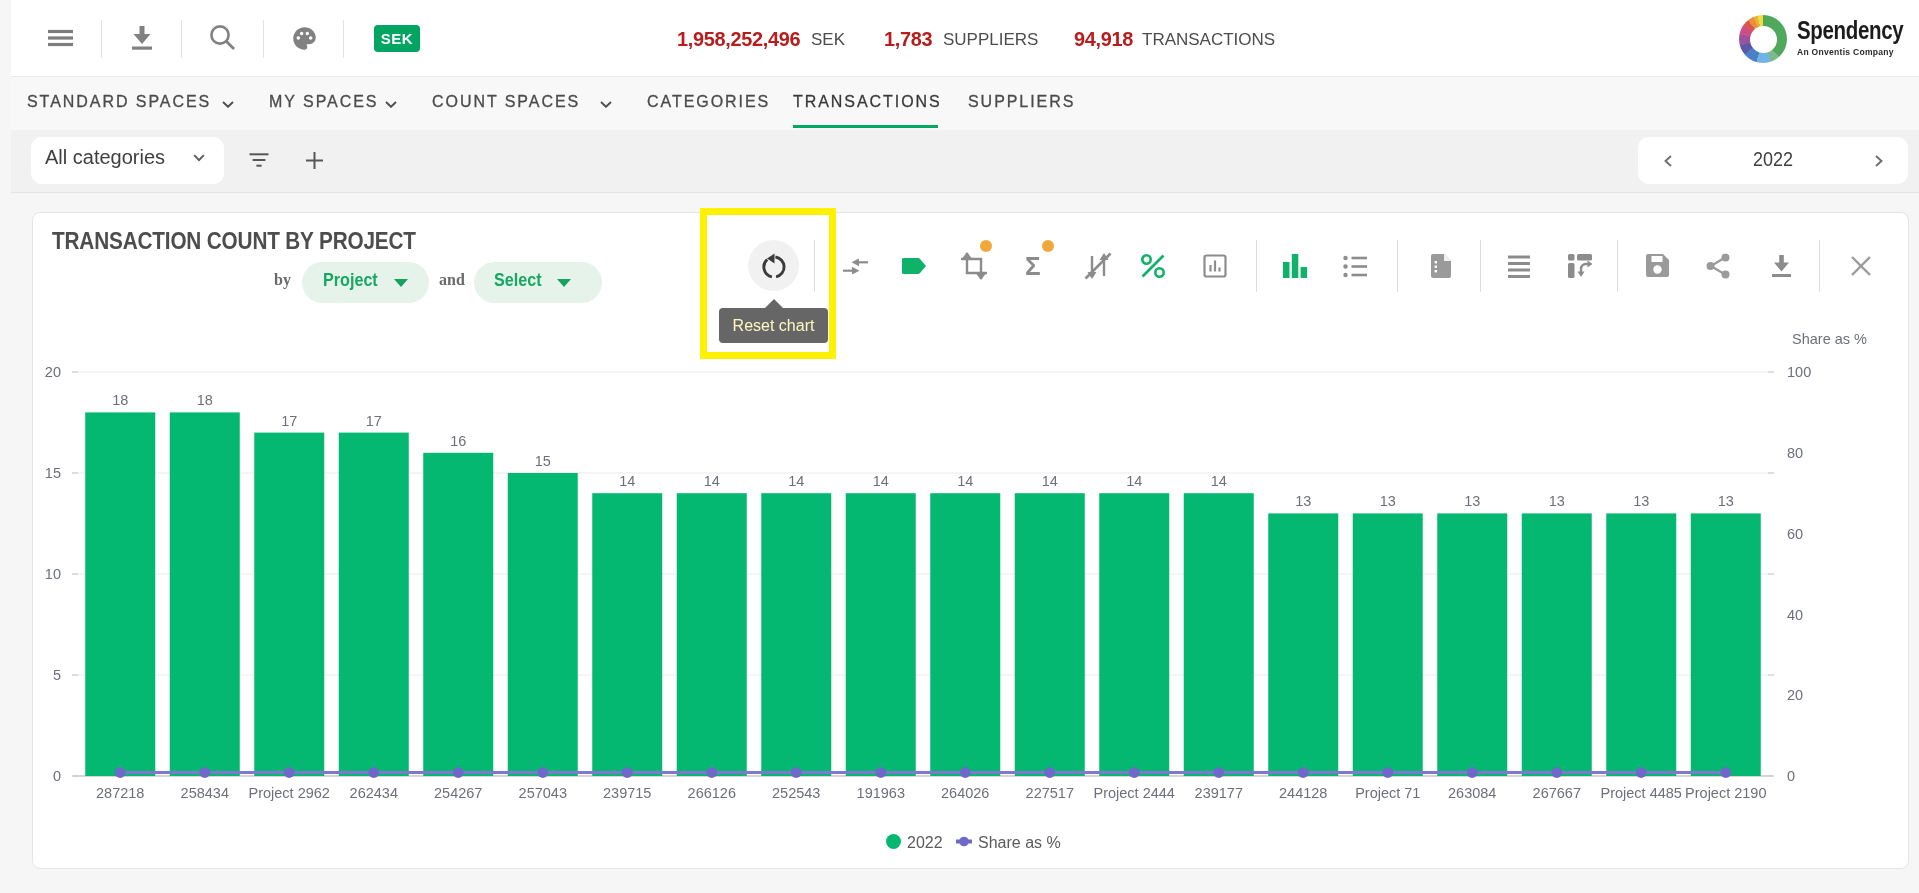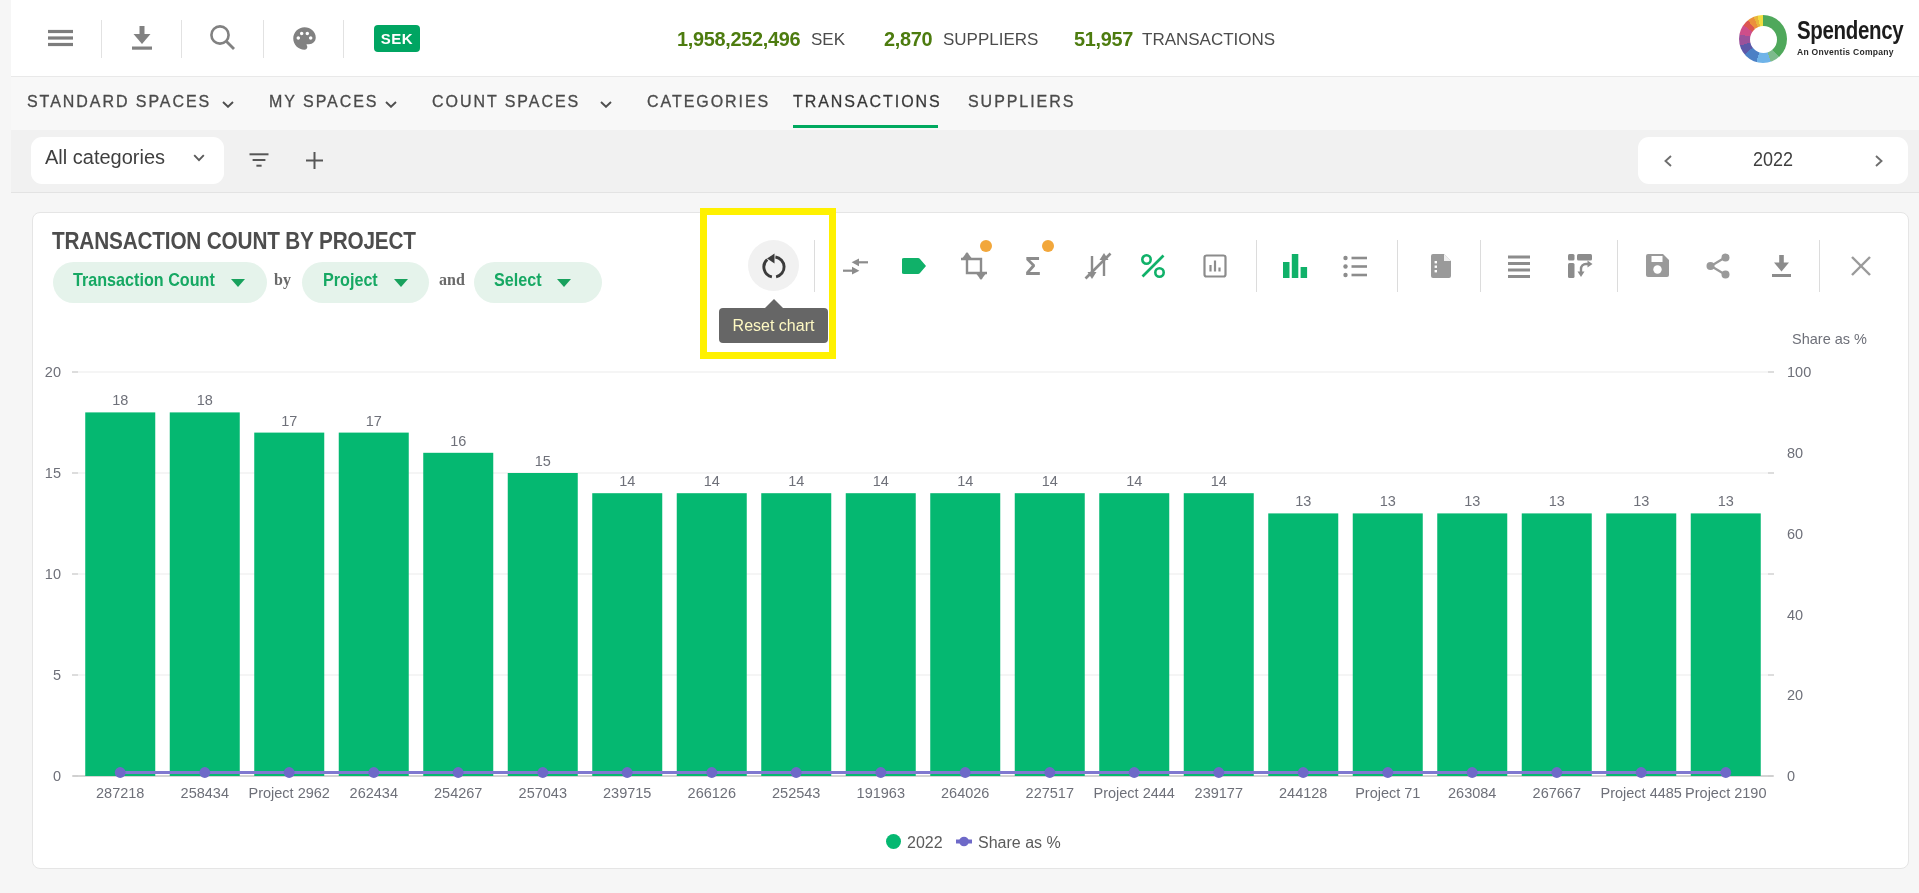--- a/index.html
+++ b/index.html
@@ -4,21 +4,21 @@
 <style>
   * { margin:0; padding:0; box-sizing:border-box; }
   html,body { width:1919px; height:893px; overflow:hidden; }
   body { font-family:"Liberation Sans", sans-serif; background:#f6f6f6; }
   #app { position:relative; width:1919px; height:893px;margin-left:11px; }
   .abs { position:absolute; }
 
   
   #topbar { position:absolute; left:0; top:0; width:1919px; height:77px; background:#fff; border-bottom:1px solid #e9e9e9; }
   .vsep { position:absolute; top:20px; height:38px; width:1px; background:#e2e2e2; }
-  .statnum { position:absolute; top:28px; font-size:20px; font-weight:bold; color:#4d7c0f; letter-spacing:-0.3px; transform:scaleX(0.995); transform-origin:0 50%; }
+  .statnum { position:absolute; top:28px; font-size:20px; font-weight:bold; color:#b91c1c; letter-spacing:-0.3px; transform:scaleX(0.995); transform-origin:0 50%; }
   .statlab { position:absolute; top:30px; font-size:17px; color:#4c4c4c; letter-spacing:0px; }
 
   
   #logo-ring { position:absolute; left:1728px; top:15px; width:48px; height:48px; border-radius:50%;
     background:conic-gradient(#4FA85B 0 138deg, #7CBA8C 138deg 161deg, #6FB3E8 161deg 196deg, #4B80C5 196deg 230deg, #5C58A8 230deg 254deg, #9A529B 254deg 281deg, #CE4E8A 281deg 305deg, #DC5650 305deg 321deg, #EB8F3C 321deg 337deg, #E8B63A 337deg 347deg, #F2DC40 347deg 360deg); }
   #logo-ring::after { content:""; position:absolute; left:10.5px; top:10.5px; width:27px; height:27px; border-radius:50%; background:#fff; }
   #logo-name { position:absolute; left:1786px; top:16px; font-size:25px; font-weight:bold; color:#1c1c1c; letter-spacing:-0.4px; transform:scaleX(0.82); transform-origin:0 50%; }
   #logo-sub { position:absolute; left:1786px; top:46px; font-size:9.5px; font-weight:bold; color:#2a2a2a; letter-spacing:0.3px; transform:scaleX(0.9); transform-origin:0 50%; }
 
   
@@ -77,23 +77,23 @@
       <path fill="#818181" d="M12 2C6.49 2 2 6.49 2 12s4.49 10 10 10c1.38 0 2.5-1.12 2.5-2.5 0-.61-.23-1.2-.64-1.67-.08-.1-.13-.21-.13-.33 0-.28.22-.5.5-.5H16c3.31 0 6-2.69 6-6 0-4.96-4.49-9-10-9zm5.5 11c-.83 0-1.5-.67-1.5-1.5s.67-1.5 1.5-1.5 1.5.67 1.5 1.5-.67 1.5-1.5 1.5zm-3-4c-.83 0-1.5-.67-1.5-1.5S13.67 6 14.5 6s1.5.67 1.5 1.5S15.33 9 14.5 9zM5 11.5c0-.83.67-1.5 1.5-1.5s1.5.67 1.5 1.5S7.33 13 6.5 13 5 12.33 5 11.5zm6-4c0 .83-.67 1.5-1.5 1.5S8 8.33 8 7.5 8.67 6 9.5 6s1.5.67 1.5 1.5z"></path>
     </svg>
     <div class="abs" style="left:363px; top:25px; width:46px; height:27px; background:#00a562; border-radius:4px; color:#fff; font-weight:bold; font-size:15px; text-align:center; line-height:27px; letter-spacing:0.5px;">SEK</div>
     <div class="vsep" style="left:90px;"></div>
     <div class="vsep" style="left:170px;"></div>
     <div class="vsep" style="left:252px;"></div>
     <div class="vsep" style="left:332px;"></div>
 
     <span class="statnum" style="left:666px;">1,958,252,496</span>
     <span class="statlab" style="left:800px;">SEK</span>
-    <span class="statnum" style="left:873px;">2,870</span>
+    <span class="statnum" style="left:873px;">1,783</span>
     <span class="statlab" style="left:932px;">SUPPLIERS</span>
-    <span class="statnum" style="left:1063px;">51,957</span>
+    <span class="statnum" style="left:1063px;">94,918</span>
     <span class="statlab" style="left:1131px;">TRANSACTIONS</span>
 
     <div id="logo-ring"></div>
     <div id="logo-name">Spendency</div>
     <div id="logo-sub">An Onventis Company</div>
   </div>
 
   <div id="navrow">
     <span class="navitem" style="left:16px;">STANDARD SPACES</span>
     <svg class="abs" style="left:211px; top:24px;" width="12" height="7" viewBox="0 0 12 7">
@@ -140,24 +140,20 @@
         </svg>
       <svg class="abs" style="left:237px; top:18px;" width="8" height="12" viewBox="0 0 8 12">
           <polyline points="1,1 6.5,6 1,11" fill="none" stroke="#6e6e6e" stroke-width="1.9"></polyline>
         </svg>
     </div>
   </div>
 
   <div id="card"></div>
   <div id="title">TRANSACTION COUNT BY PROJECT</div>
 
-  <div class="pill" style="left:42px; width:214px;">
-      <span class="pilltext" style="left:20px;">Transaction Count</span>
-      <span class="pillcaret" style="left:178px;"></span>
-    </div>
   <div class="conj" style="left:263px;">by</div>
   <div class="pill" style="left:291px; width:127px;">
       <span class="pilltext" style="left:21px;">Project</span>
       <span class="pillcaret" style="left:92px;"></span>
     </div>
   <div class="conj" style="left:428px;">and</div>
   <div class="pill" style="left:463px; width:128px;">
       <span class="pilltext" style="left:20px;">Select</span>
       <span class="pillcaret" style="left:83px;"></span>
     </div>

